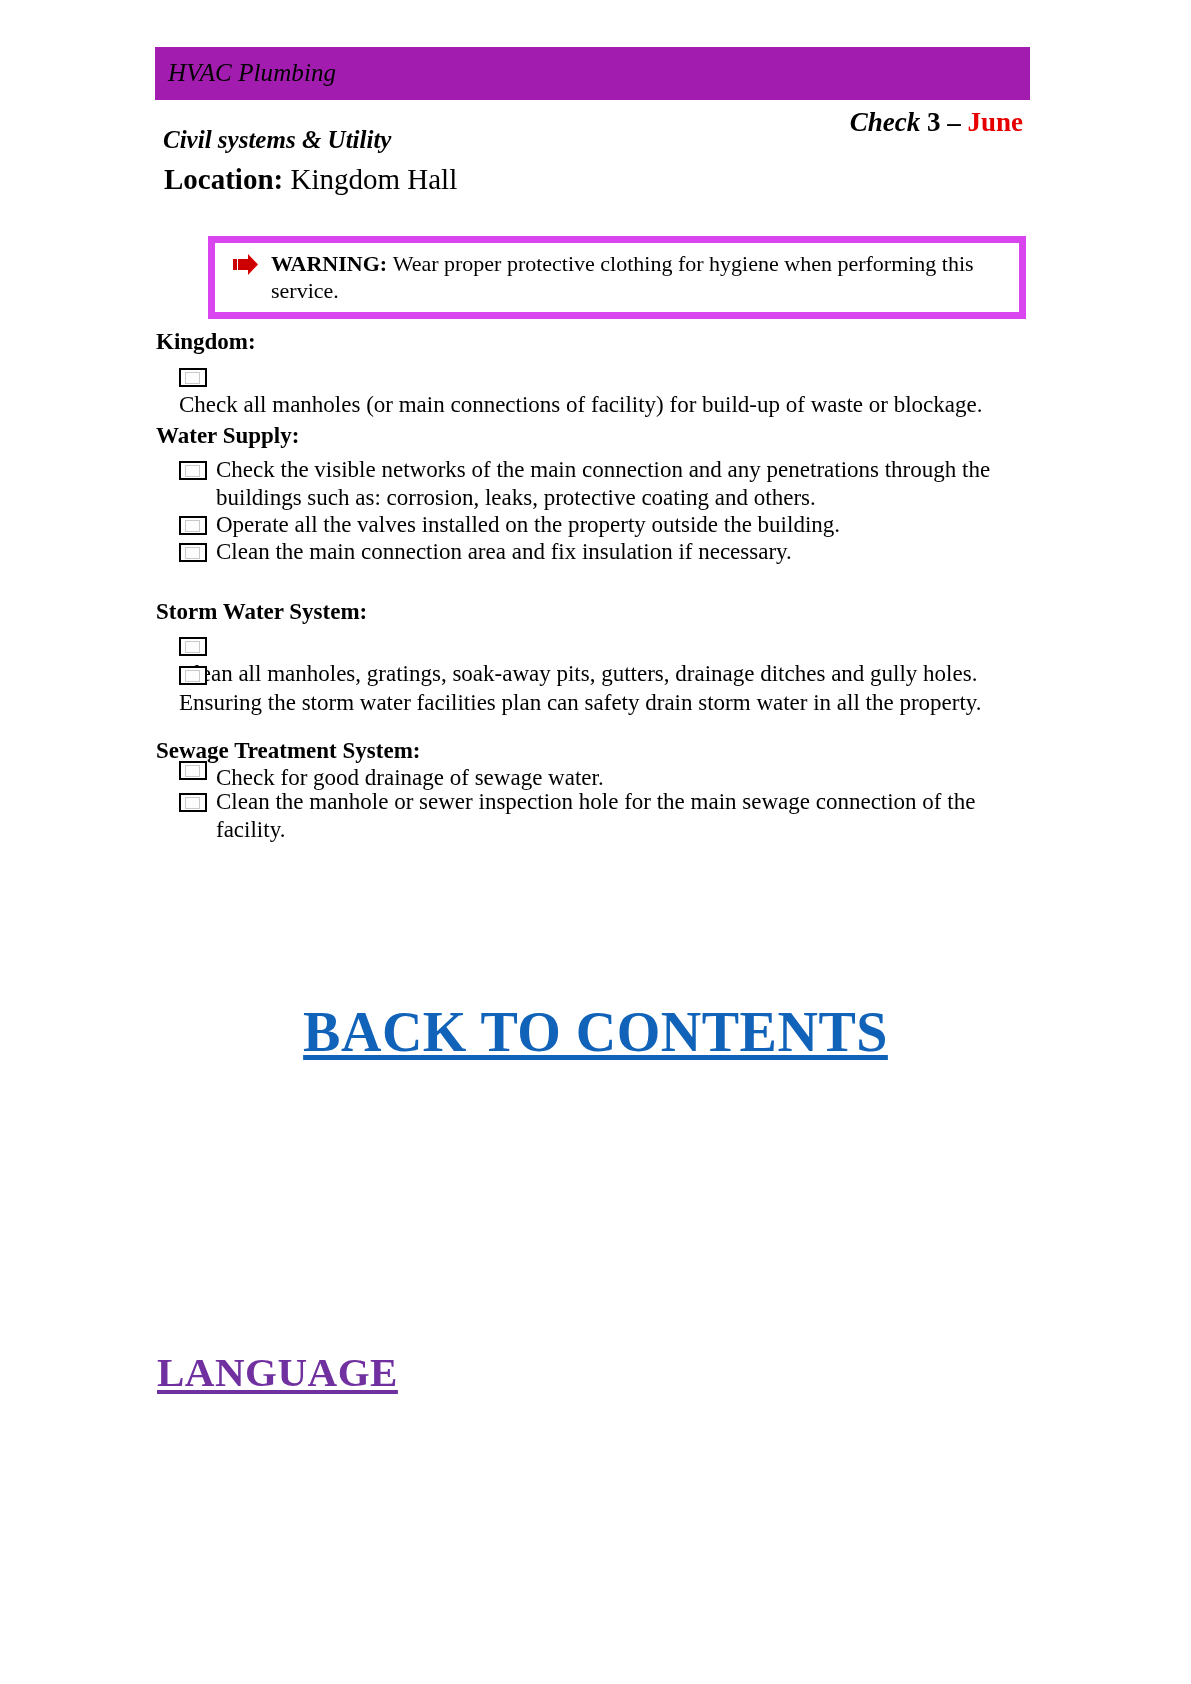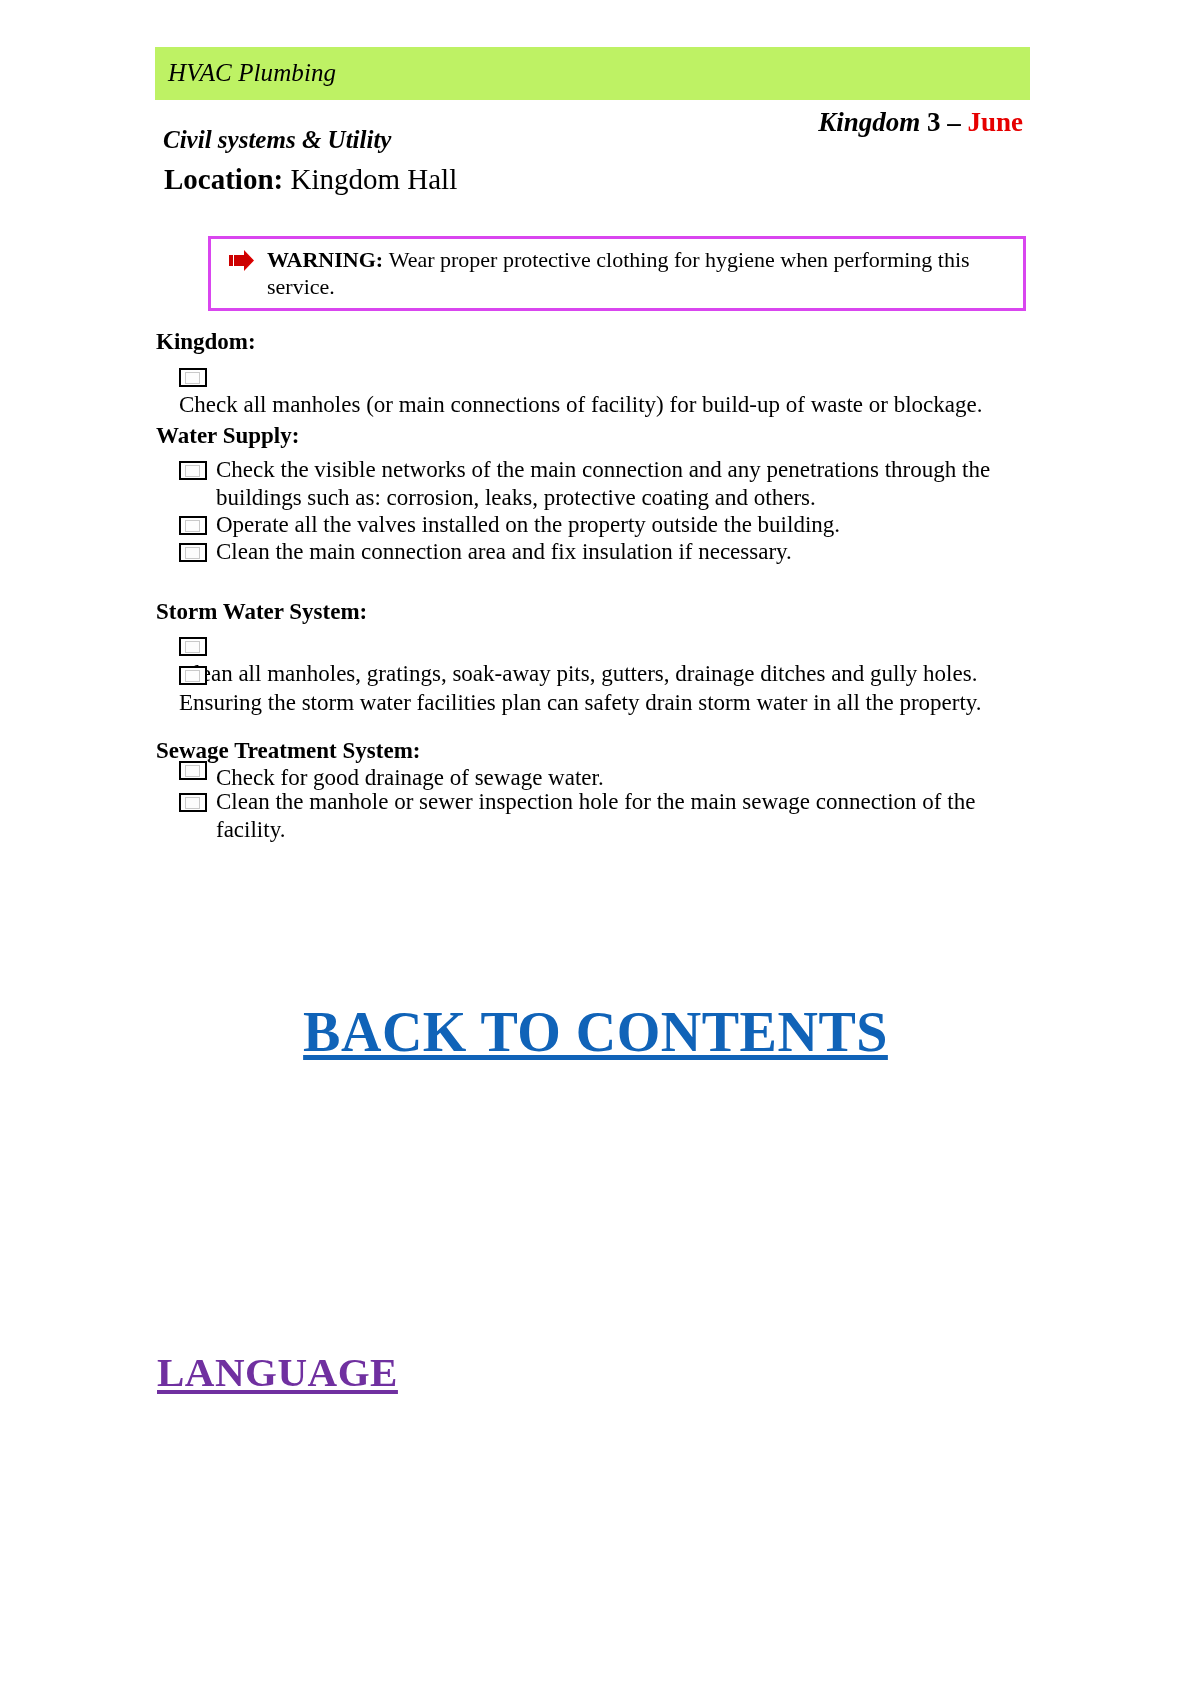--- a/index.html
+++ b/index.html
@@ -25,21 +25,21 @@
     overflow: hidden;
   }
 
   
   .header-band {
     position: absolute;
     left: 155px;
     top: 47px;
     width: 875px;
     height: 53px;
-    background: #bef264;
+    background: #a21caf;
   }
   .header-band-text {
     position: absolute;
     left: 13px;
     top: 12px;
     font-style: italic;
     font-size: 25px;
     letter-spacing: 0.1px;
     color: #000;
     white-space: nowrap;
@@ -99,21 +99,21 @@
     font-weight: normal;
   }
 
   
   .warning-box {
     position: absolute;
     left: 208px;
     top: 236px;
     width: 818px;
     min-height: 56px;
-    border: 3px solid #d946ef;
+    border: 7px solid #d946ef;
     box-sizing: border-box;
     padding: 7px 10px 8px 10px;
   }
   .warning-inner {
     position: relative;
     padding-left: 46px;
     font-size: 22px;
     line-height: 27px;
   }
   .warn-arrow {
@@ -206,21 +206,21 @@
 
 <div class="page">
 
   <div class="header-band">
     <div class="header-band-text">HVAC Plumbing</div>
   </div>
 
   <div class="subtitle-row">
     <div class="subtitle-left">Civil systems &amp; Utility</div>
     <div class="subtitle-right">
-      <span class="yearly">Kingdom</span><span>&nbsp;</span><span class="num">3</span><span>&nbsp;</span><span class="dash">–</span><span>&nbsp;</span><span class="month">June</span>
+      <span class="yearly">Check</span><span>&nbsp;</span><span class="num">3</span><span>&nbsp;</span><span class="dash">–</span><span>&nbsp;</span><span class="month">June</span>
     </div>
   </div>
 
   <div class="location-line">
     <span class="loc-label">Location:</span><span>&nbsp;</span><span class="loc-value">Kingdom Hall</span>
   </div>
 
   <div class="warning-box">
     <div class="warning-inner">
       <svg class="warn-arrow" viewBox="0 0 26 21">

